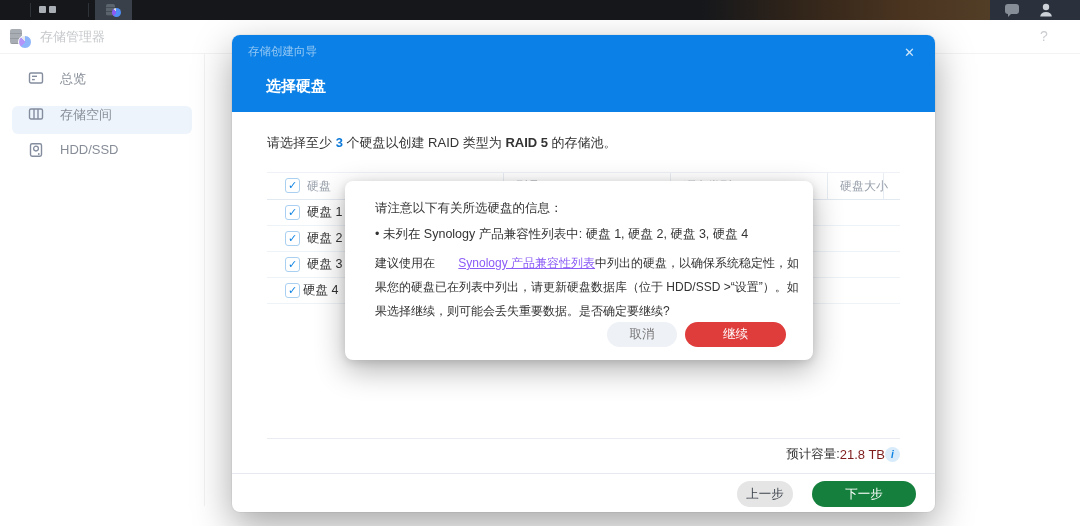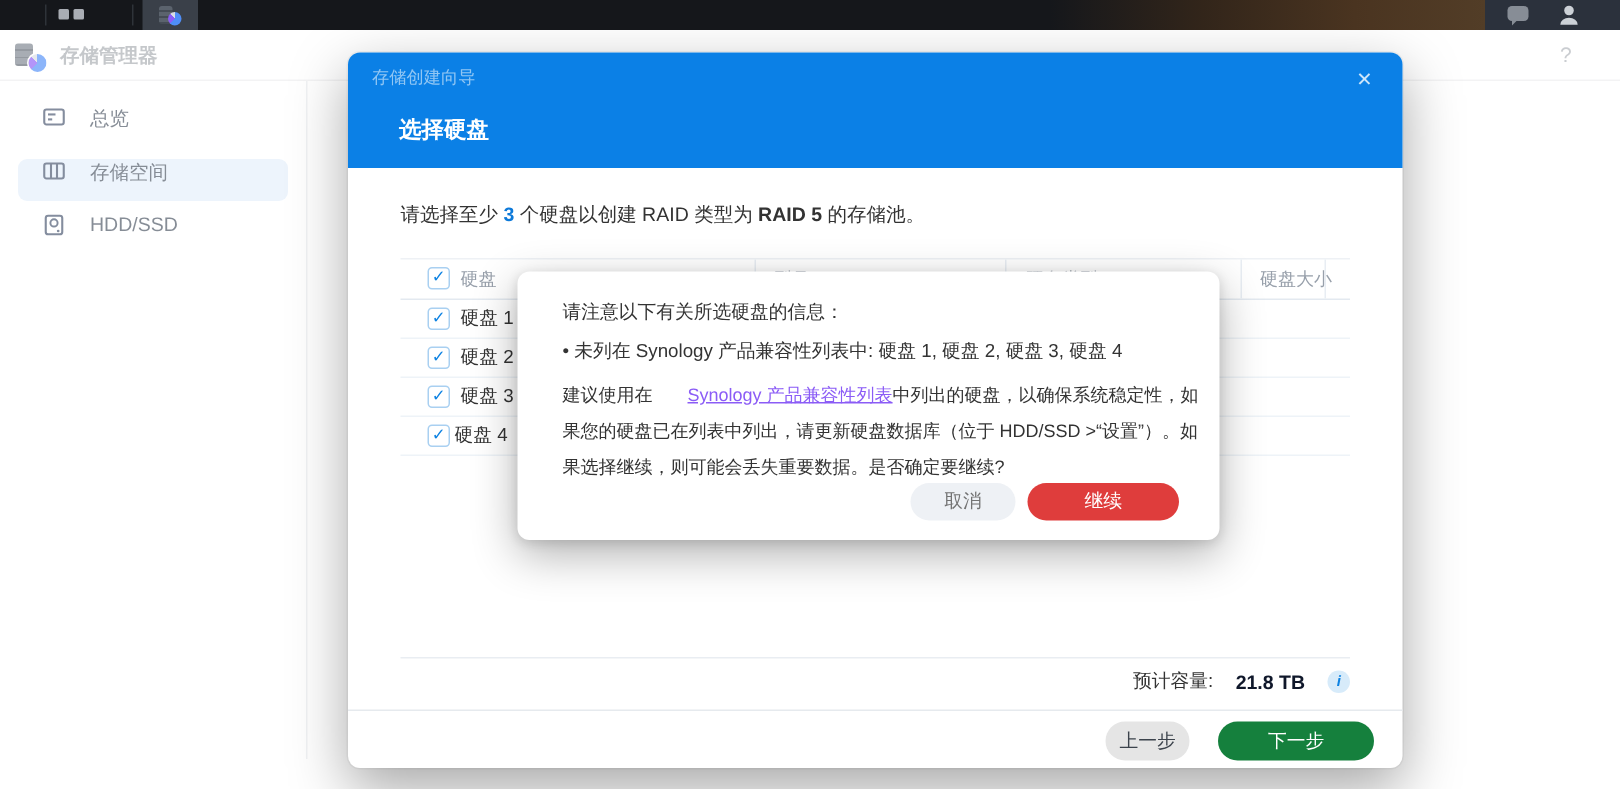--- a/index.html
+++ b/index.html
@@ -23,21 +23,21 @@
     display:flex;align-items:center;gap:18px;padding-left:14px;box-sizing:border-box;}
 
   
   .app-header{position:absolute;left:0;top:20px;width:1080px;height:33px;background:#fff;
     border-bottom:1px solid #ededef;z-index:1;}
   .app-icon{position:absolute;left:10px;top:7px;width:22px;height:20px;}
   .app-stack{position:absolute;left:0;top:2px;width:12px;height:15px;border-radius:2px;background:
     repeating-linear-gradient(180deg,#7a828c 0 4px,#5d656f 4px 5px);}
   .app-pie{position:absolute;left:8px;top:8px;width:12px;height:12px;border-radius:50%;
     border:1px solid #fff;background:conic-gradient(#4f8ef7 0 62%,#8b5cf6 62% 88%,#d8dde4 88% 100%);}
-  .app-title{position:absolute;left:40px;top:0;line-height:33px;font-size:13px;color:#a7abb0;font-weight:bold;}
+  .app-title{position:absolute;left:40px;top:0;line-height:33px;font-size:13px;color:#a7abb0;}
   .app-help{position:absolute;left:1040px;top:0;line-height:33px;font-size:14px;color:#aeb2b8;}
 
   .sidebar{position:absolute;left:0;top:54px;width:205px;height:452px;background:#fff;
     border-right:1px solid #e9ebee;box-sizing:border-box;padding-top:16px;z-index:1;}
   .side-item{display:flex;align-items:flex-start;gap:16px;height:28px;margin:0 12px 8px 12px;
     padding-left:16px;border-radius:6px;font-size:13px;color:#46505f;}
   .side-item.active{background:#e4effb;}
   .side-item svg{flex:0 0 auto;}
 
   .veil{position:absolute;left:0;top:20px;width:1080px;height:506px;
@@ -62,23 +62,23 @@
   .thead .vsep{position:absolute;top:0;width:1px;height:26px;background:#e8edf3;}
   .trow{position:relative;height:25px;border-bottom:1px solid #eef3f8;font-size:12.5px;color:#333;}
   .cb{position:absolute;left:18px;top:5px;width:13px;height:13px;border:1px solid #a9d0f1;
     border-radius:3px;background:#fff;color:#0d82e2;font-size:11px;font-weight:bold;
     line-height:13px;text-align:center;}
   .thead .cb{top:5px;}
   .cell{position:absolute;top:0;line-height:26px;white-space:nowrap;}
   .trow .cell{line-height:25px;}
 
   .content-divider{position:absolute;left:35px;right:35px;top:403px;height:1px;background:#e9edf2;}
-  .capacity{position:absolute;right:35px;top:411px;display:flex;align-items:center;gap:15px;}
+  .capacity{position:absolute;right:35px;top:411px;display:flex;align-items:center;gap:0;}
   .cap-label{font-size:12.5px;color:#333;}
-  .cap-value{font-size:13px;font-weight:bold;color:#0f172a;}
+  .cap-value{font-size:13px;font-weight:normal;color:#7f1d1d;}
   .cap-info{width:15px;height:15px;border-radius:50%;background:#d7ebfa;color:#0d82e2;
     font-size:10px;font-weight:bold;font-style:italic;line-height:15px;text-align:center;}
   .footer-divider{position:absolute;left:0;right:0;top:438px;height:1px;background:#e6eaee;}
   .btn{display:flex;align-items:center;justify-content:center;border-radius:13px;
     font-size:12.5px;box-sizing:border-box;cursor:default;}
   .btn-prev{position:absolute;left:505px;top:446px;width:56px;height:26px;background:#e5e5e5;color:#3c434c;}
   .btn-next{position:absolute;left:580px;top:446px;width:104px;height:26px;background:#15803d;color:#fff;}
 
   
   .modal{position:absolute;left:345px;top:181px;width:468px;height:179px;background:#fff;

